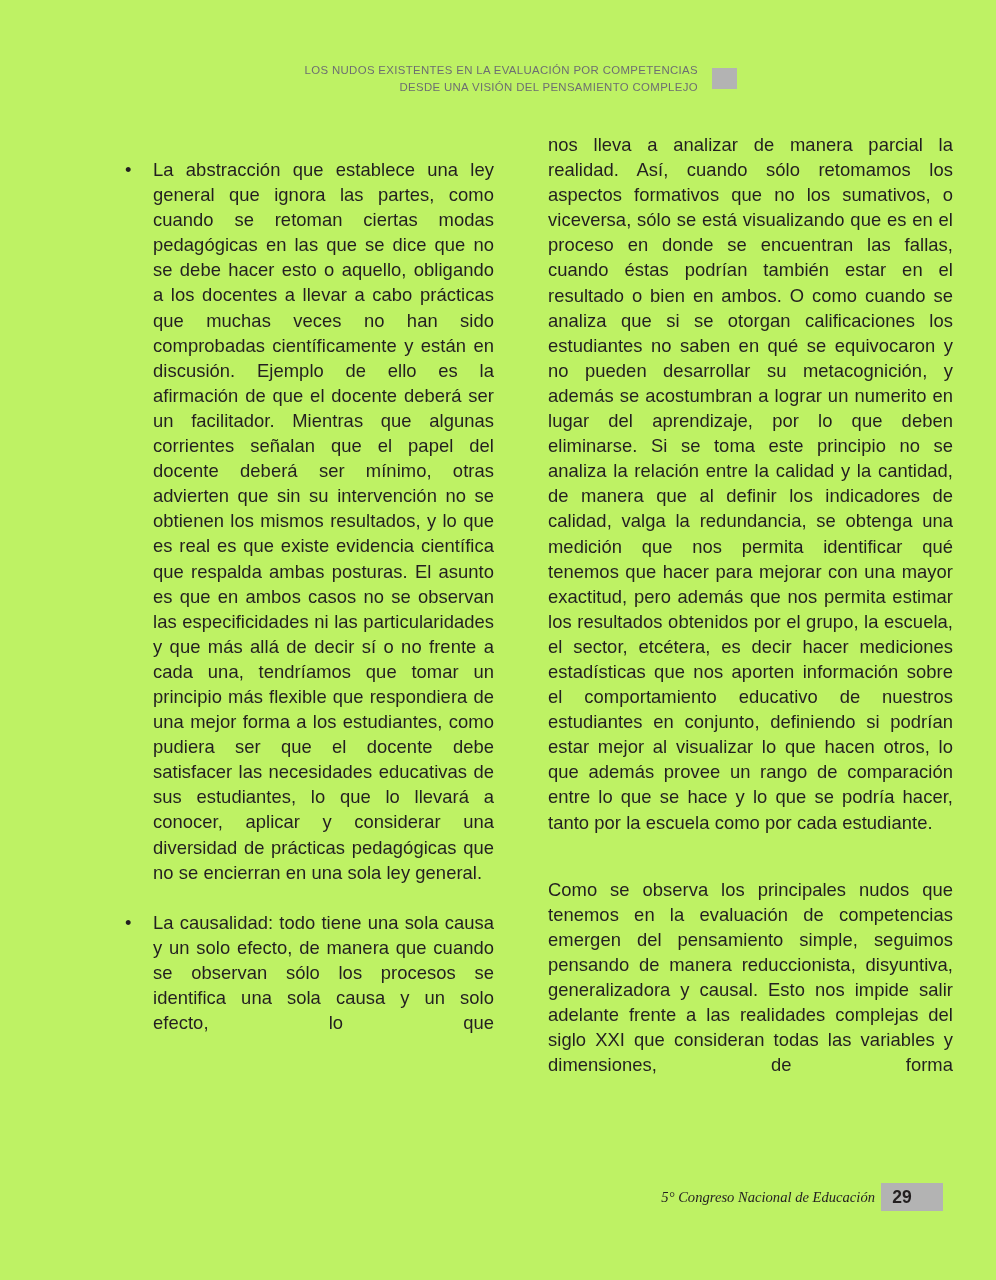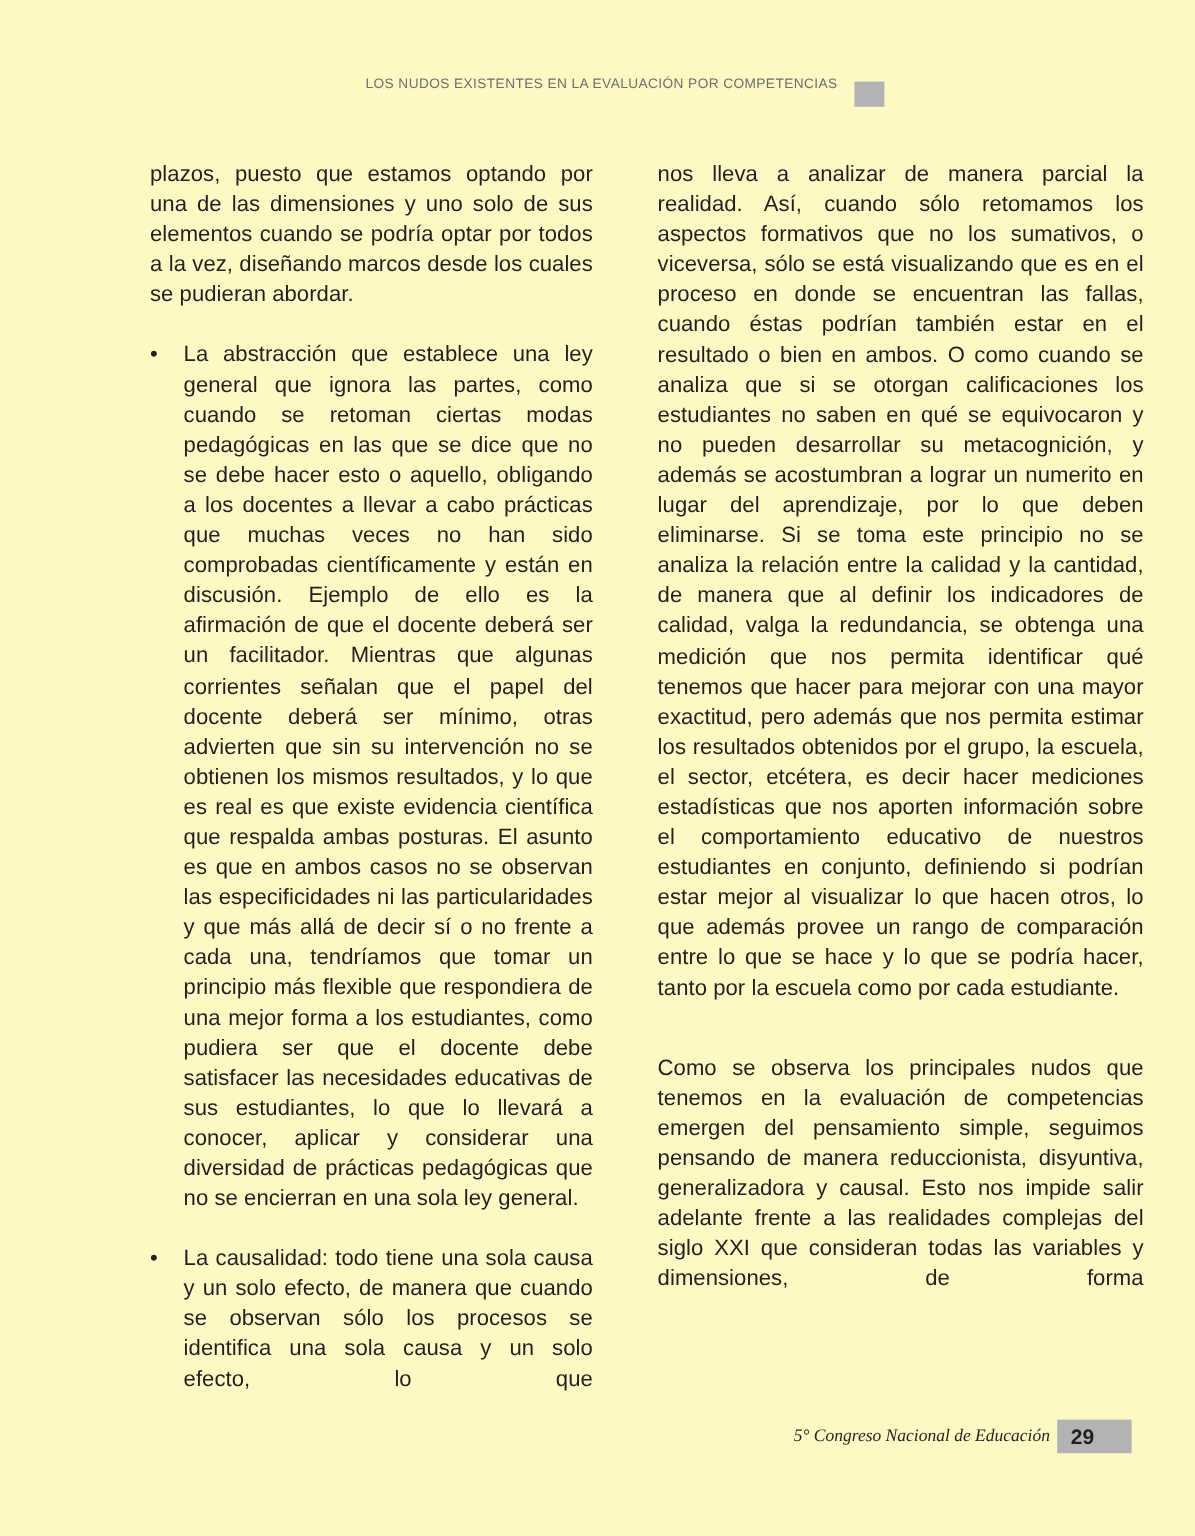--- a/index.html
+++ b/index.html
@@ -9,21 +9,21 @@
     background: #ffffff;
   }
   body {
     font-family: "Liberation Sans", sans-serif;
     color: #231f20;
   }
   .page {
     position: relative;
     width: 996px;
     height: 1280px;
-    background: #fef9c3;
+    background: #bef264;
     overflow: hidden;
     box-sizing: border-box;
   }
 
   
   .running-header {
     position: absolute;
     left: 0;
     top: 62px;
     width: 996px;
@@ -157,29 +157,29 @@
   }
 </style>
 </head>
 <body>
 
 <div class="page">
 
   <div class="running-header">
     <div class="head-text">
       <span class="head-line">LOS NUDOS EXISTENTES EN LA EVALUACIÓN POR COMPETENCIAS</span>
+      <span class="head-line">DESDE UNA VISIÓN DEL PENSAMIENTO COMPLEJO</span>
     </div>
   </div>
   <div class="head-marker"></div>
 
   <div class="columns">
 
     <div class="col col-left">
 
-      <p class="para first">plazos, puesto que estamos optando por una de las dimensiones y uno solo de sus elementos cuando se podría optar por todos a la vez, diseñando marcos desde los cuales se pudieran abordar.</p>
 
       <div class="bullet-item">
         <span class="bullet-dot">•</span>
         <p class="para">La abstracción que establece una ley general que ignora las partes, como cuando se retoman ciertas modas pedagógicas en las que se dice que no se debe hacer esto o aquello, obligando a los docentes a llevar a cabo prácticas que muchas veces no han sido comprobadas científicamente y están en discusión. Ejemplo de ello es la afirmación de que el docente deberá ser un facilitador. Mientras que algunas corrientes señalan que el papel del docente deberá ser mínimo, otras advierten que sin su intervención no se obtienen los mismos resultados, y lo que es real es que existe evidencia científica que respalda ambas posturas. El asunto es que en ambos casos no se observan las especificidades ni las particularidades y que más allá de decir sí o no frente a cada una, tendríamos que tomar un principio más flexible que respondiera de una mejor forma a los estudiantes, como pudiera ser que el docente debe satisfacer las necesidades educativas de sus estudiantes, lo que lo llevará a conocer, aplicar y considerar una diversidad de prácticas pedagógicas que no se encierran en una sola ley general.</p>
       </div>
 
       <div class="bullet-item">
         <span class="bullet-dot">•</span>
         <p class="para justify-all">La causalidad: todo tiene una sola causa y un solo efecto, de manera que cuando se observan sólo los procesos se identifica una sola causa y un solo efecto, lo que</p>
       </div>

